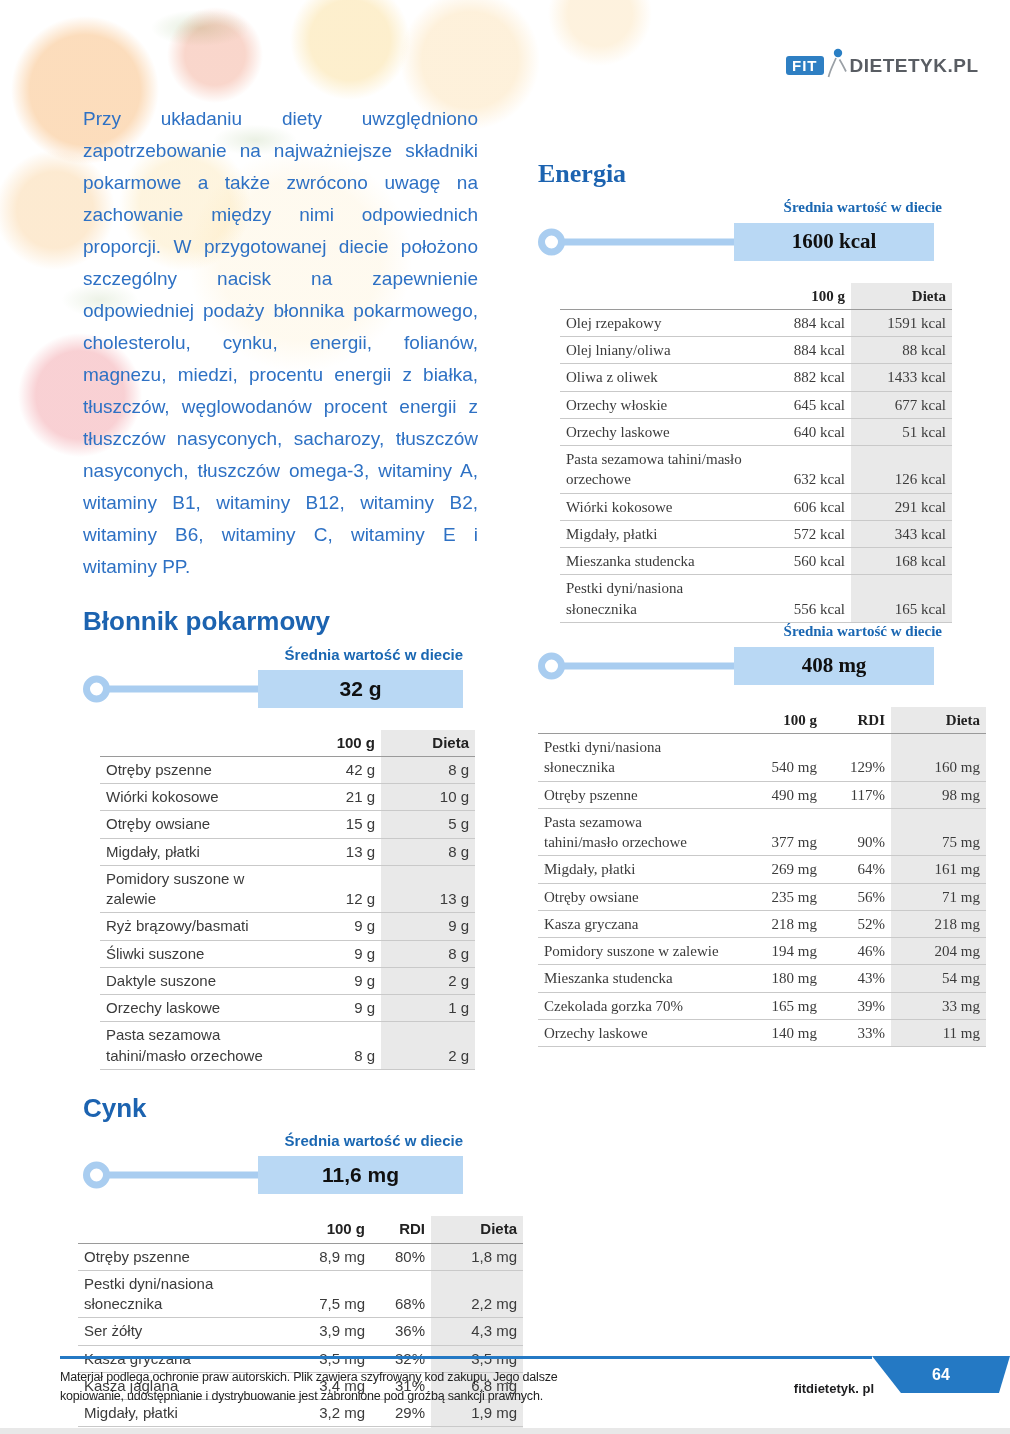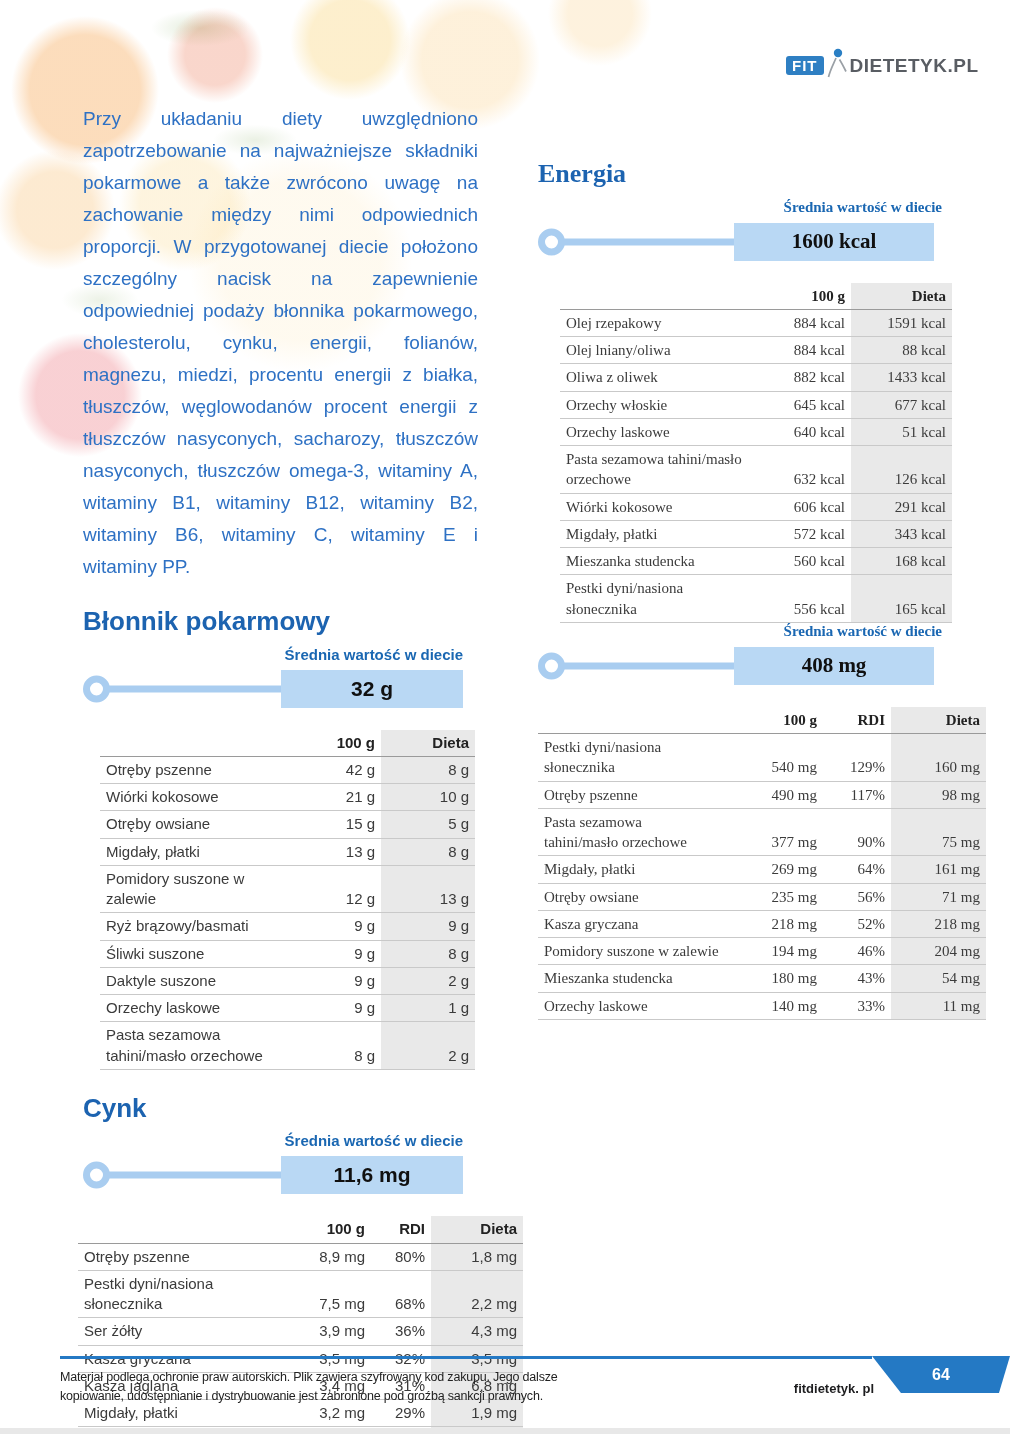--- a/index.html
+++ b/index.html
@@ -47,21 +47,21 @@
   .col-right .avg-label{padding-right:8px;}
   .avg-bar{position:relative;height:38px;margin-top:7px;}
   .avg-ring{position:absolute;left:0;top:50%;transform:translateY(-50%);
     width:13px;height:13px;border:7px solid #a9cdf0;border-radius:50%;background:#fff;}
   .avg-track{position:absolute;top:50%;transform:translateY(-50%);height:7px;background:#a9cdf0;}
   .col-left  .avg-track{left:22px;width:188px;}
   .col-right .avg-track{left:24px;width:190px;}
   .avg-box{position:absolute;top:0;height:38px;background:#b9d8f4;
     display:flex;align-items:center;justify-content:center;
     font-size:21px;font-weight:700;color:#101010;}
-  .col-left  .avg-box{right:15px;width:182px;text-align:right;}
+  .col-left  .avg-box{right:15px;width:205px;text-align:right;}
   .col-right .avg-box{right:16px;width:200px;}
 
   
   table.nutri{border-collapse:collapse;table-layout:fixed;font-size:15px;color:#3b3b3b;margin-top:22px;}
   table.nutri th,table.nutri td{padding:3px 6px;line-height:1.35;vertical-align:bottom;}
   table.nutri th{font-weight:700;color:#222;border-bottom:1px solid #9a9a9a;}
   table.nutri td{border-bottom:1px solid #c9c9c9;}
   .c-num{text-align:right;white-space:nowrap;}
   .c-dieta{background:#e9e9e9;}
   .c-name{text-align:left;}
@@ -365,20 +365,26 @@
             <td class="c-num col-rdi">46%</td>
             <td class="c-num col-dieta c-dieta">204 mg</td>
           </tr>
           <tr>
             <td class="c-name">Mieszanka studencka</td>
             <td class="c-num col-100">180 mg</td>
             <td class="c-num col-rdi">43%</td>
             <td class="c-num col-dieta c-dieta">54 mg</td>
           </tr>
           <tr>
+            <td class="c-name">Czekolada gorzka 70%</td>
+            <td class="c-num col-100">165 mg</td>
+            <td class="c-num col-rdi">39%</td>
+            <td class="c-num col-dieta c-dieta">33 mg</td>
+          </tr>
+          <tr>
             <td class="c-name">Orzechy laskowe</td>
             <td class="c-num col-100">140 mg</td>
             <td class="c-num col-rdi">33%</td>
             <td class="c-num col-dieta c-dieta">11 mg</td>
           </tr>
         </tbody>
     </table>
   </div>
 
   <div class="footer-line"></div>

